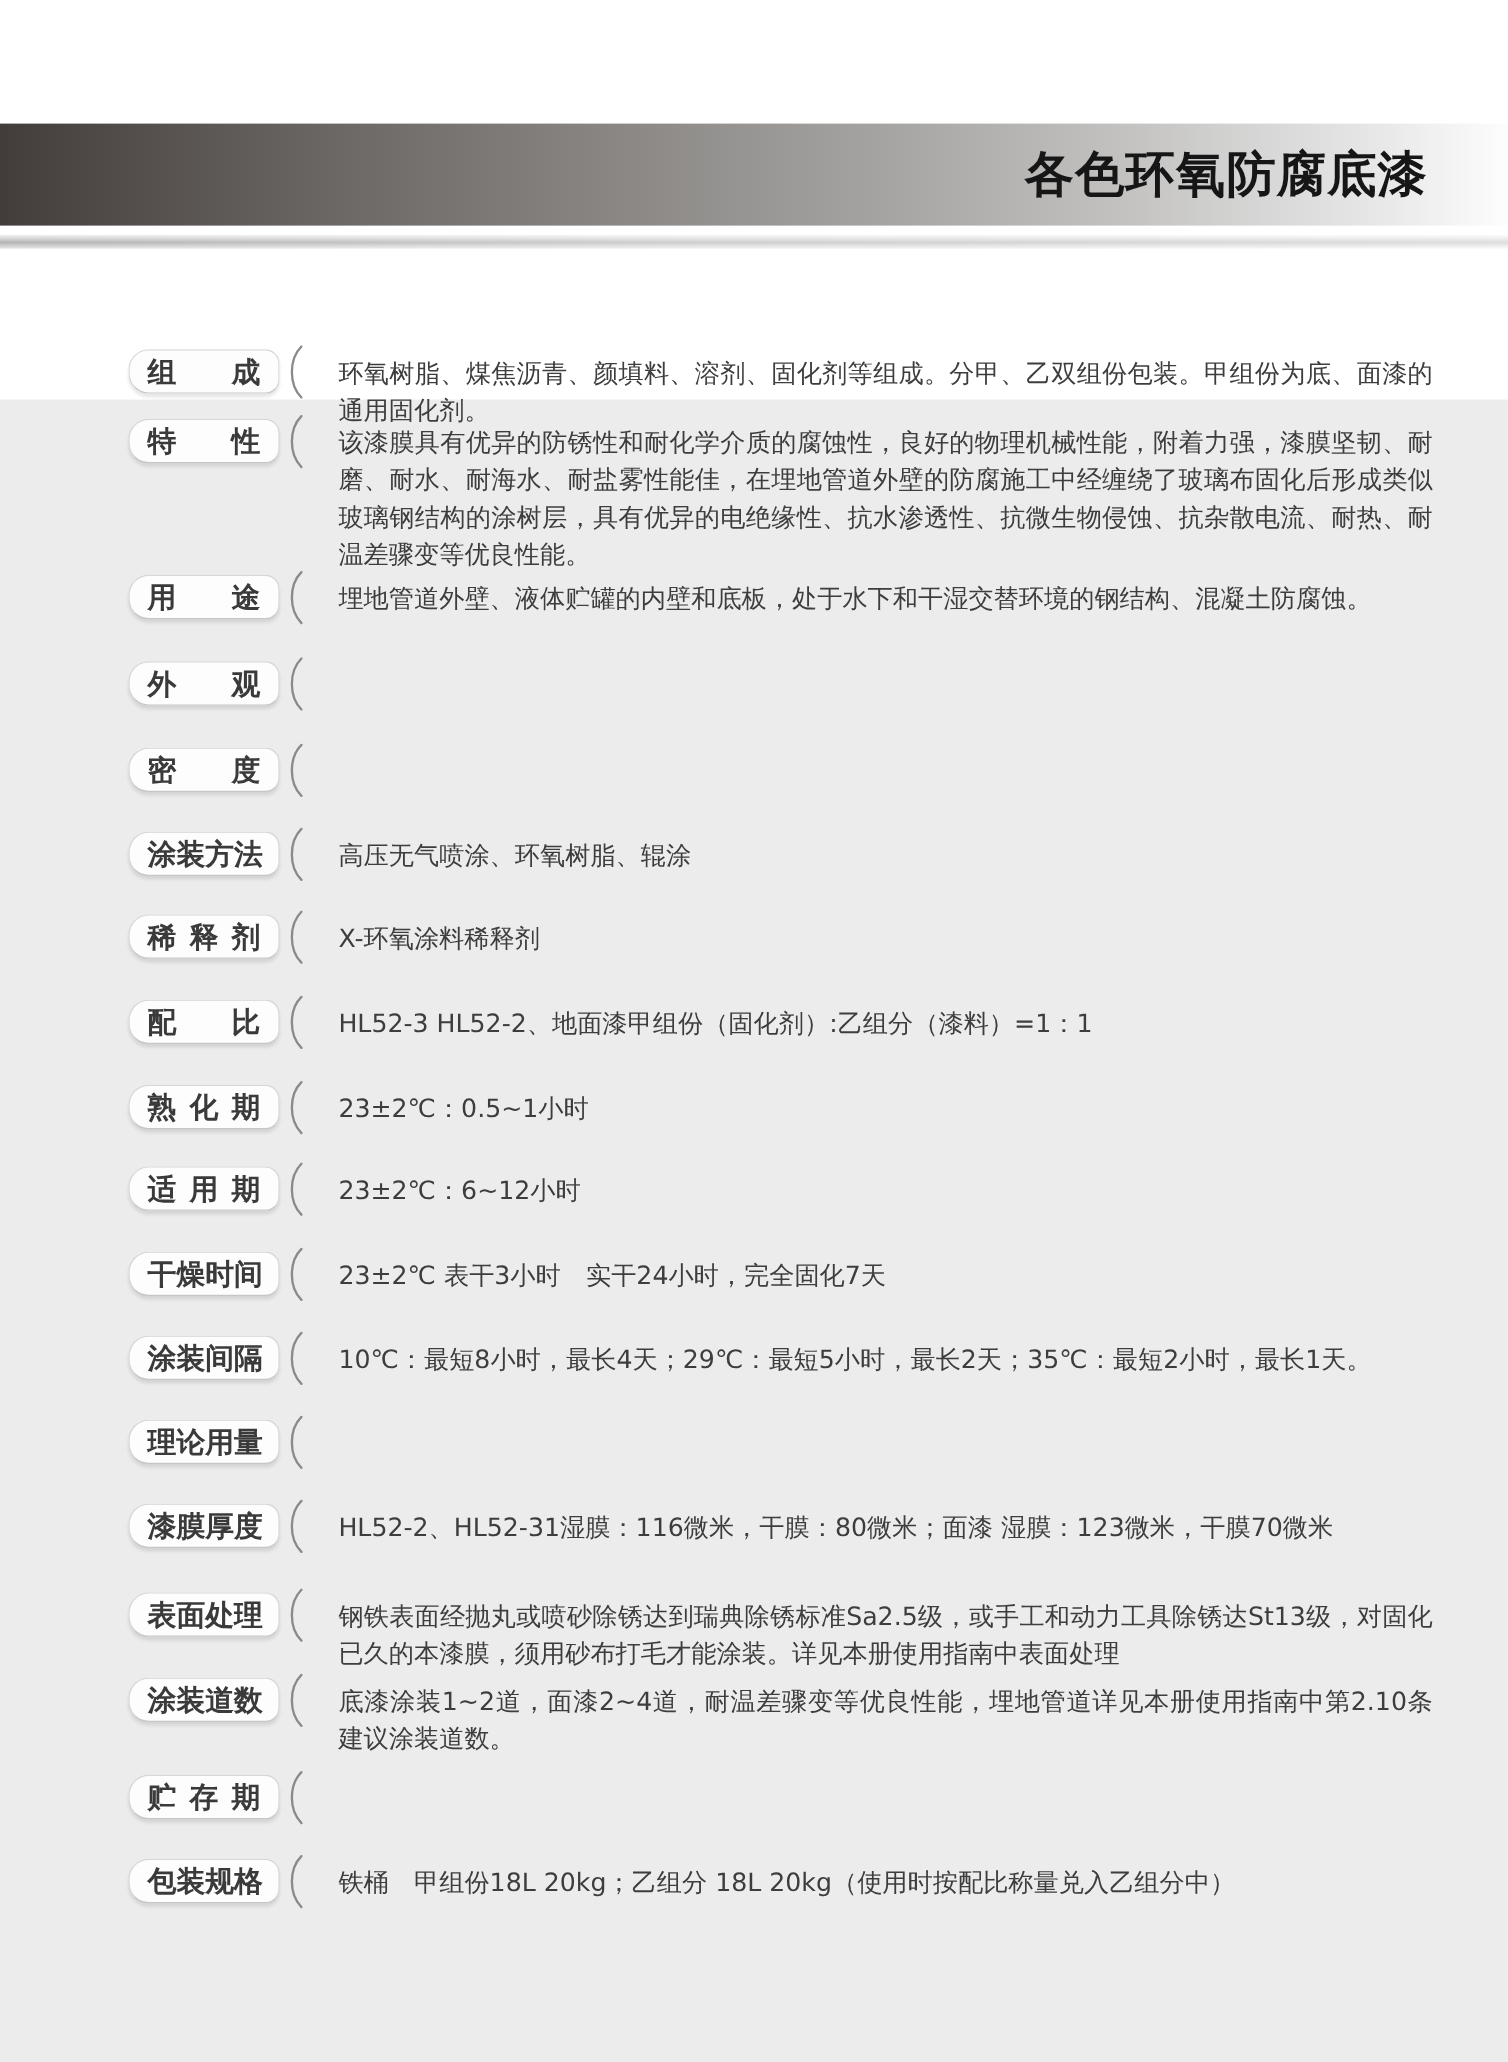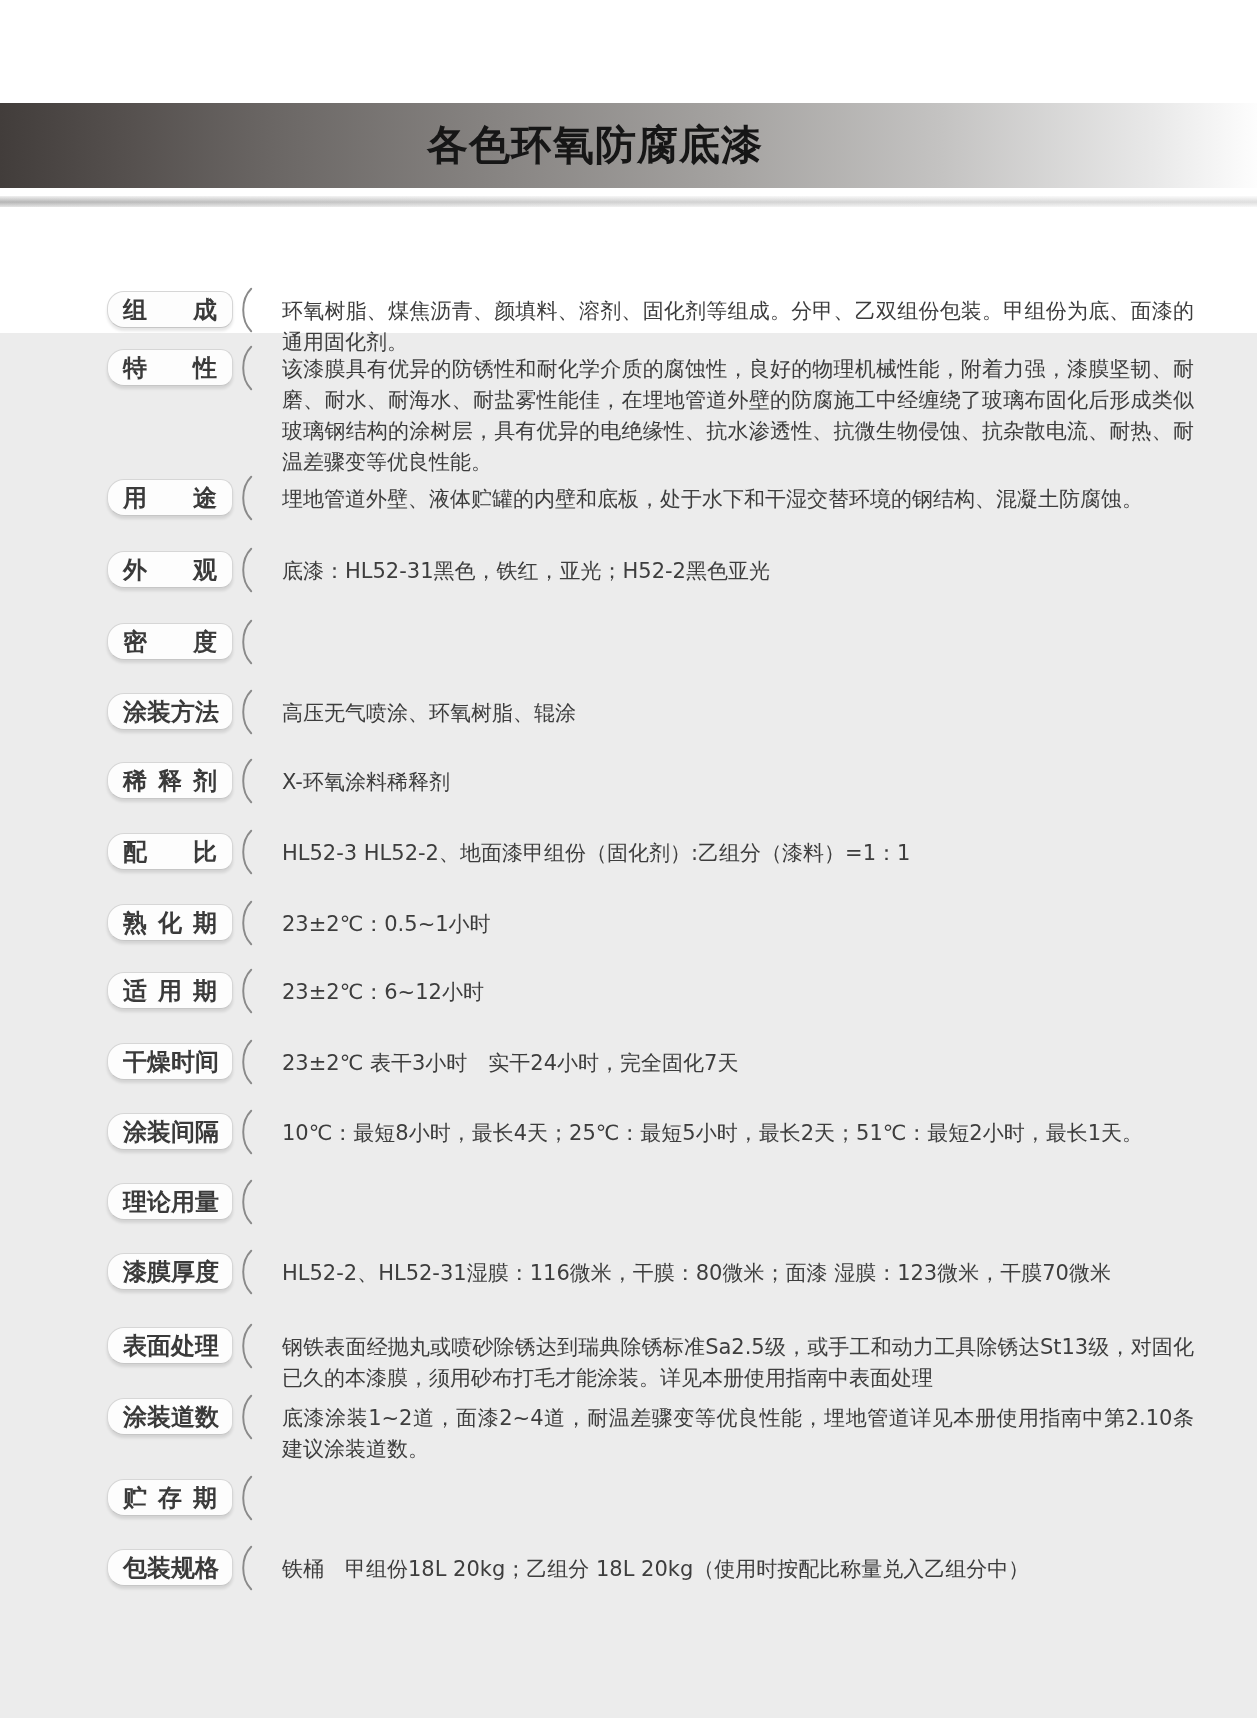--- a/index.html
+++ b/index.html
@@ -16,21 +16,21 @@
     position:absolute;left:0;right:0;top:333px;bottom:0;
     background:#ececec;z-index:0;
   }
 
   
   .banner{
     position:absolute;left:0;top:103px;width:1257px;height:85px;
     background:linear-gradient(to right,
       #423d3b 0%, #55504e 10%, #6b6765 22%, #888583 40%,
       #a5a3a1 58%, #c4c3c2 75%, #e9e9e9 92%, #fdfdfd 100%);
-    display:flex;align-items:center;justify-content:center;
+    display:flex;align-items:center;justify-content:flex-end;
     z-index:2;
   }
   .banner-title{
     margin:0 67px 0 0;
     font-size:41px;line-height:1;font-weight:bold;
     letter-spacing:1px;color:#161616;
   }
   .metal-strip{
     position:absolute;left:0;top:196px;width:1257px;height:11px;
     background:
@@ -142,21 +142,20 @@
     <div class="row">
       <div class="pill">
         <span class="label justify">
             <span>外</span>
             <span>观</span>
           </span>
       </div>
       <svg class="bracket" viewBox="0 0 20 52" xmlns="http://www.w3.org/2000/svg">
         <path d="M17 2 C 5 14, 5 38, 17 50"></path>
       </svg>
-      <div class="content">底漆：HL52-31黑色，铁红，亚光；H52-2黑色亚光</div>
     </div>
 
     <div class="row">
       <div class="pill">
         <span class="label justify">
             <span>密</span>
             <span>度</span>
           </span>
       </div>
       <svg class="bracket" viewBox="0 0 20 52" xmlns="http://www.w3.org/2000/svg">
@@ -254,21 +253,21 @@
         <span class="label justify">
             <span>涂</span>
             <span>装</span>
             <span>间</span>
             <span>隔</span>
           </span>
       </div>
       <svg class="bracket" viewBox="0 0 20 52" xmlns="http://www.w3.org/2000/svg">
         <path d="M17 2 C 5 14, 5 38, 17 50"></path>
       </svg>
-      <div class="content">10℃：最短8小时，最长4天；25℃：最短5小时，最长2天；51℃：最短2小时，最长1天。</div>
+      <div class="content">10℃：最短8小时，最长4天；29℃：最短5小时，最长2天；35℃：最短2小时，最长1天。</div>
     </div>
 
     <div class="row">
       <div class="pill">
         <span class="label justify">
             <span>理</span>
             <span>论</span>
             <span>用</span>
             <span>量</span>
           </span>

